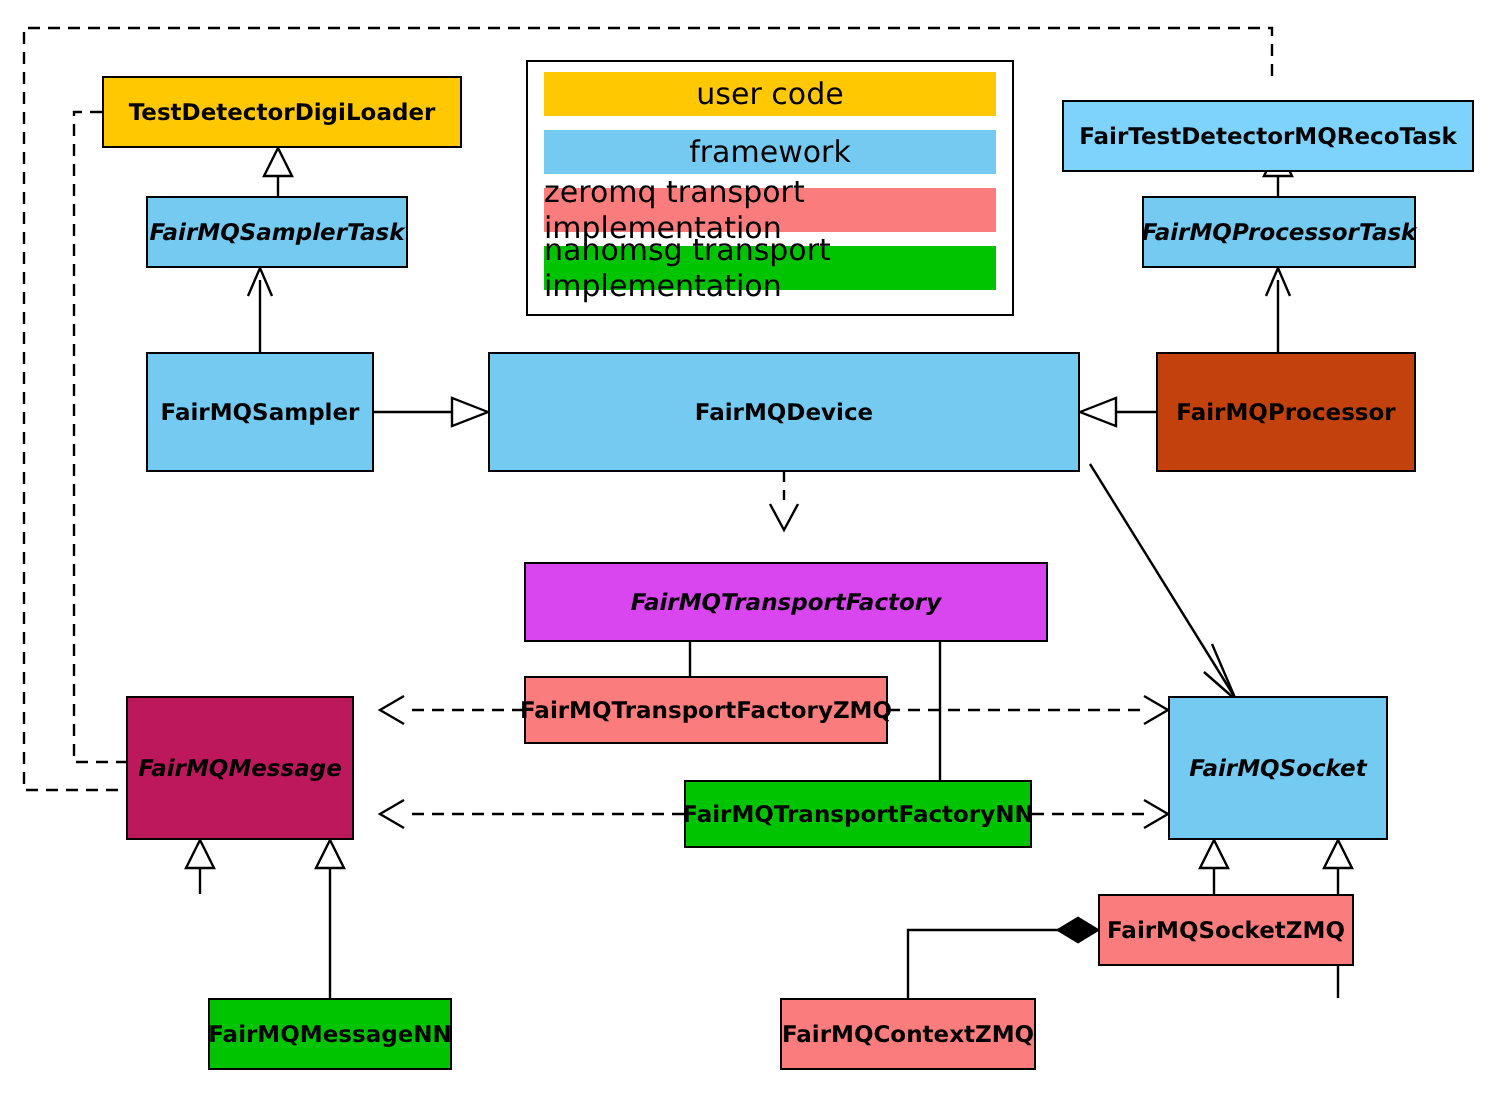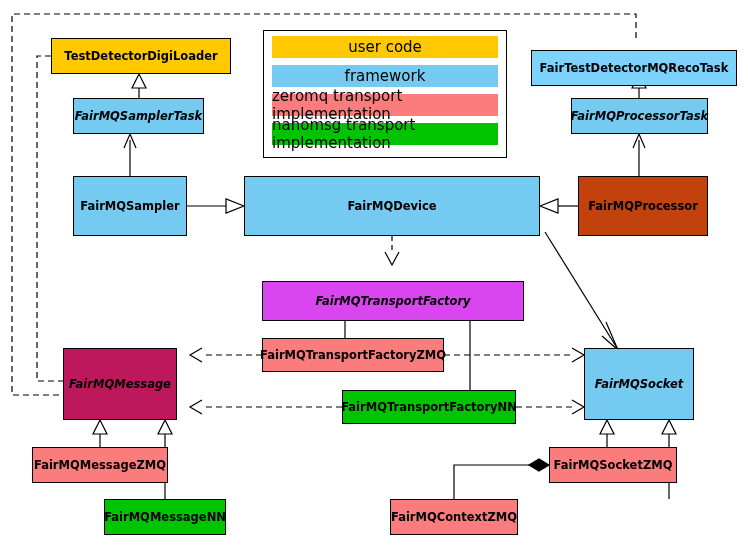--- a/index.html
+++ b/index.html
@@ -217,23 +217,20 @@
   </div>
 
   <div class="node abstract" style="left:63px;top:348px;width:114px;height:72px;background:#be185d;">
     <span>FairMQMessage</span>
   </div>
 
   <div class="node abstract" style="left:584px;top:348px;width:110px;height:72px;background:#74CAF0;">
     <span>FairMQSocket</span>
   </div>
 
-  <div class="node" style="left:32px;top:447px;width:136px;height:36px;background:#FA7C7C;">
-    <span>FairMQMessageZMQ</span>
-  </div>
 
   <div class="node" style="left:104px;top:499px;width:122px;height:36px;background:#00C400;">
     <span>FairMQMessageNN</span>
   </div>
 
   <div class="node" style="left:549px;top:447px;width:128px;height:36px;background:#FA7C7C;">
     <span>FairMQSocketZMQ</span>
   </div>
 
   <div class="node" style="left:390px;top:499px;width:128px;height:36px;background:#FA7C7C;">

